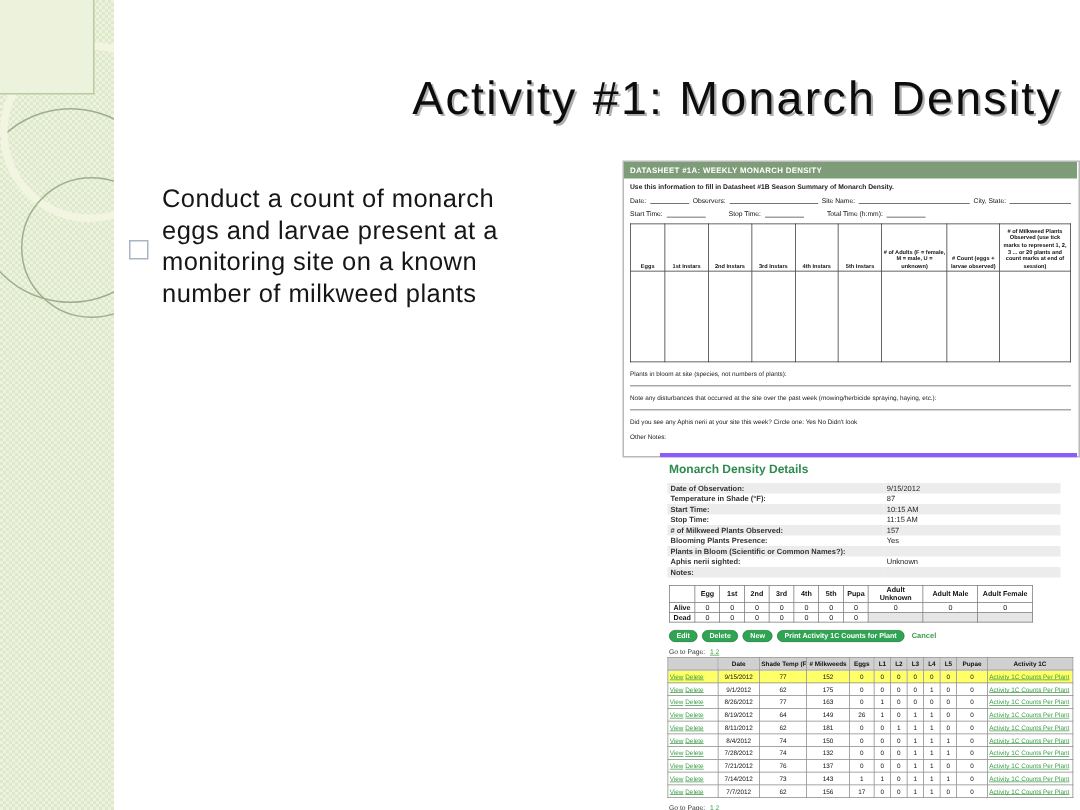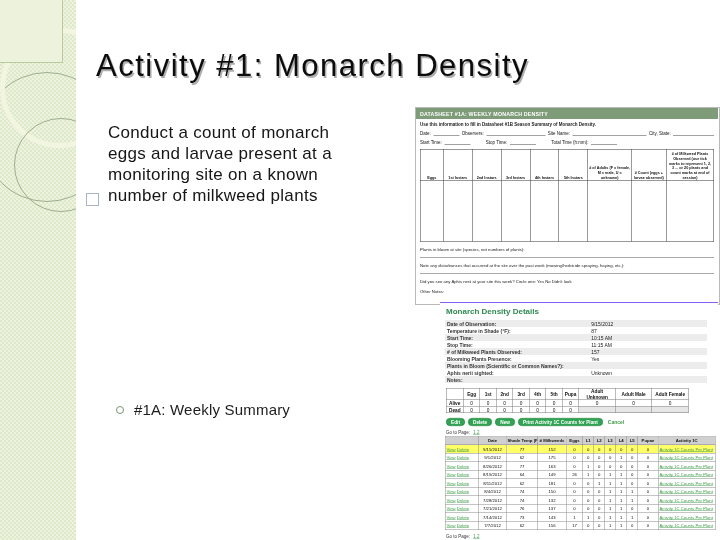--- a/index.html
+++ b/index.html
@@ -16,40 +16,40 @@
   .corner{position:absolute;left:0;top:0;width:62px;height:62px;
           background:var(--corner-green,#edf2dc);border:1px solid #b9c9a0;border-left:none;border-top:none;}
   .ring{position:absolute;border-radius:50%;}
   .ring.cream{border:5px solid #f2f6e0;}
   .ring.thin{border:1px solid #9fae8e;}
   .r1{width:110px;height:110px;left:0px;top:28px;}
   .r2{width:128px;height:128px;left:-18px;top:72px;}
   .r3{width:92px;height:92px;left:14px;top:118px;}
 
   
-  .title{position:absolute;left:96px;right:12px;top:48px;text-align:left;
+  .title{position:absolute;left:96px;right:12px;top:48px;text-align:right;
          font-size:31px;letter-spacing:1.5px;color:#0c0c0c;
          text-shadow:1.5px 1.5px 0 rgba(110,110,110,.55);white-space:nowrap;}
 
   
-  .bullet{position:absolute;left:86px;display:flex;gap:9px;align-items:flex-end;}
+  .bullet{position:absolute;left:86px;display:flex;gap:9px;align-items:center;}
   .b1{top:122px;} .b2{top:240px;} .b3{top:350px;}
   .sq{flex:0 0 auto;width:11px;height:11px;margin-top:4px;border:1.5px solid #a9b3c6;background:transparent;}
   .btext{margin:0;font-size:17px;line-height:21px;color:#161616;white-space:pre-line;letter-spacing:.3px;}
   .subs{position:absolute;left:116px;top:398px;list-style:none;margin:0;padding:0;}
   .subs li{display:flex;align-items:center;gap:10px;height:23px;}
   .circ{flex:0 0 auto;width:6px;height:6px;border:1px solid #7c9472;border-radius:50%;}
   .subtext{font-size:15px;color:#1d1d1d;letter-spacing:.2px;}
 
   
   .shotwrap{position:absolute;overflow:hidden;background:#fff;}
   .shot{transform:scale(.5);transform-origin:0 0;background:#fff;}
   .datasheet-wrap{left:415px;top:107px;width:303px;height:196px;border:1px solid #b9b9b9;}
   .datasheet{width:604px;height:390px;}
-  .webshot-wrap{left:440px;top:302px;width:278px;height:236px;border-top:1px solid #8b5cf6;}
+  .webshot-wrap{left:440px;top:302px;width:278px;height:236px;border-top:3px solid #8b5cf6;}
   .webshot{width:556px;height:472px;padding:6px 0 0 10px;box-sizing:border-box;}
 
   
   .ds-bar{height:22px;background:var(--datasheet-header-green,#7d9c77);color:#fff;
           font-size:10.5px;font-weight:bold;letter-spacing:.4px;line-height:22px;padding-left:8px;}
   .ds-intro{margin:6px 8px 0 8px;font-size:9px;font-weight:bold;color:#222;}
   .ds-fields{display:flex;align-items:flex-end;margin:8px 8px 0 8px;font-size:9px;gap:5px;}
   .ds-fields .lbl{white-space:nowrap;}
   .blank{display:inline-block;border-bottom:1px solid #444;height:9px;}
   .bl-s{width:52px;} .bl-m{width:118px;} .bl-l{width:148px;} .bl-e{flex:1;}
@@ -114,24 +114,20 @@
 
   <div class="bullet b1">
     <span class="sq"></span>
     <p class="btext">Conduct a count of monarch
 eggs and larvae present at a
 monitoring site on a known
 number of milkweed plants</p>
   </div>
   <ul class="subs">
 
-      <li>
-        <span class="circ"></span>
-        <span class="subtext">#1A: Weekly Summary</span>
-      </li>
 
 
 
   </ul>
 
   <div class="shotwrap datasheet-wrap">
     <div class="shot datasheet">
       <div class="ds-bar">DATASHEET #1A: WEEKLY MONARCH DENSITY</div>
       <div class="ds-intro">Use this information to fill in Datasheet #1B Season Summary of Monarch Density.</div>
       <div class="ds-fields">

